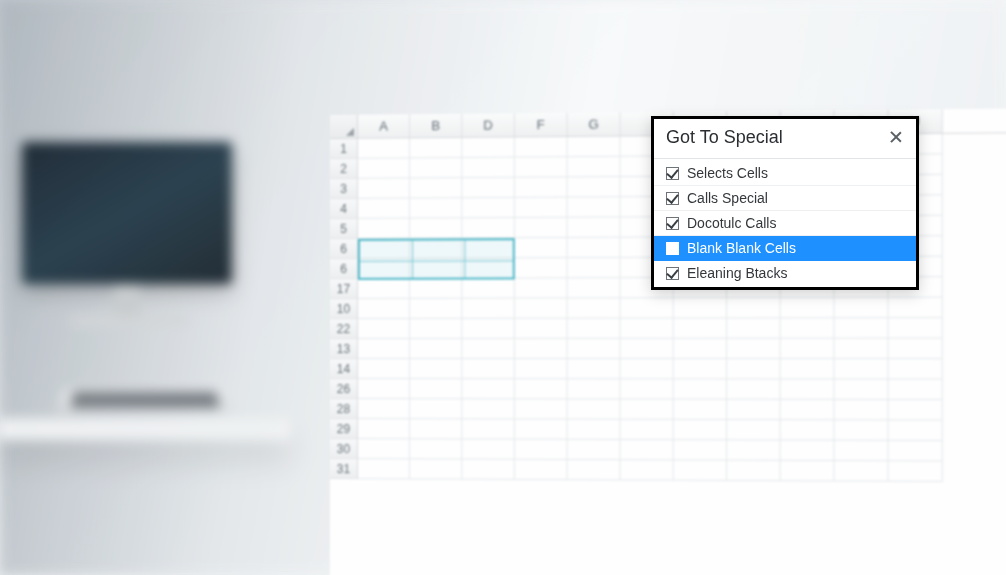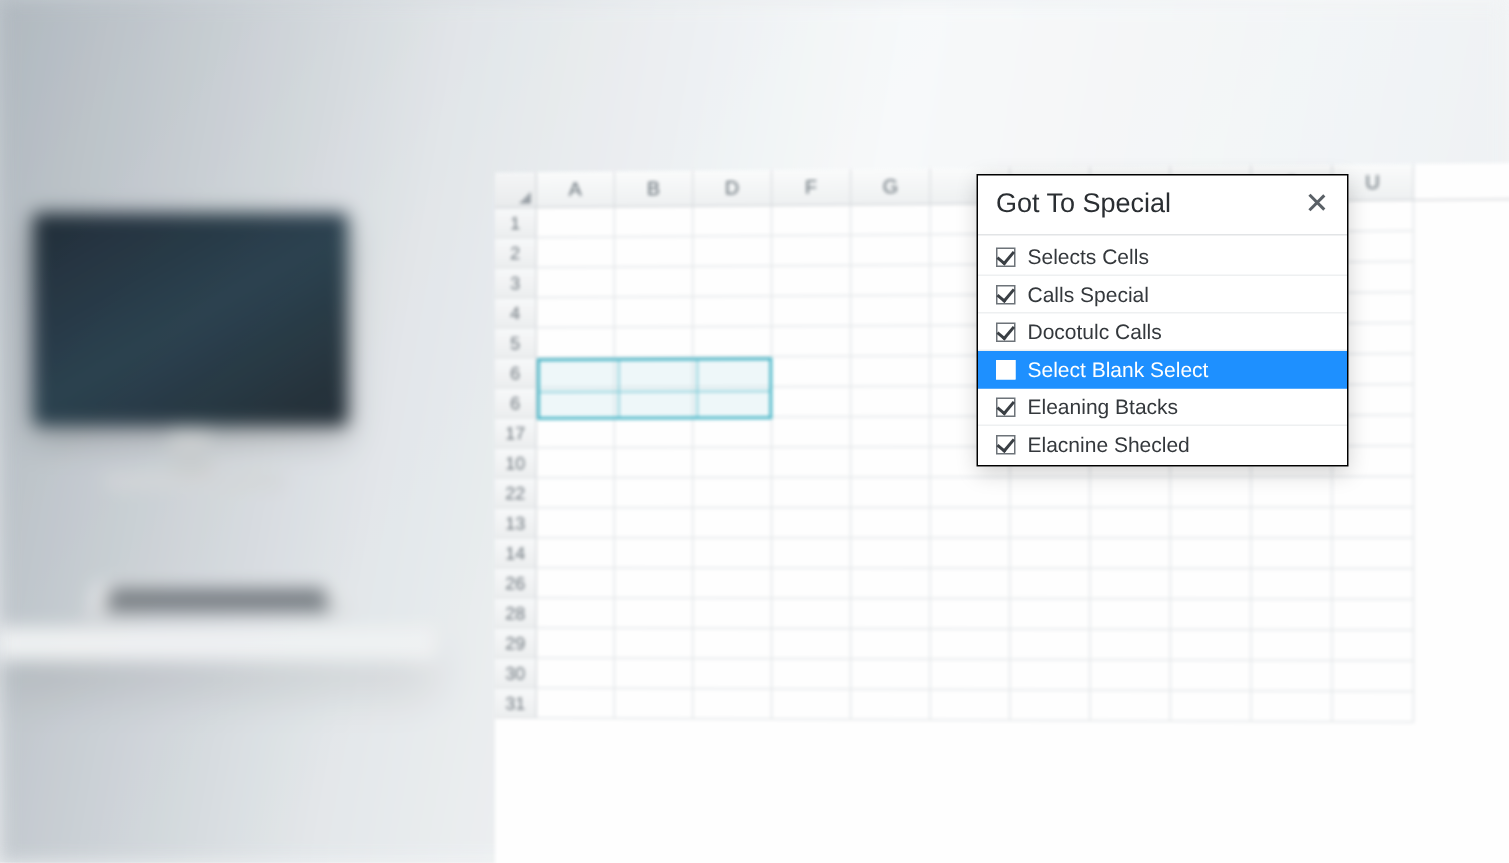--- a/index.html
+++ b/index.html
@@ -60,22 +60,22 @@
 .cell { width:52px; border-right:1px solid #e4e7e9; border-bottom:1px solid #e4e7e9; }
 
 .sel { position:absolute; left:28px; top:124px; width:156px; height:41px;
   border:2px solid #4fb8c9; background: rgba(120,200,215,.12);
 }
 .sel .mid-v { position:absolute; left:52px; top:0; bottom:0; width:1px; background:#7ac8d4; }
 .sel .mid-v2 { left:104px; }
 .sel .mid-h { position:absolute; top:20px; left:0; right:0; height:1px; background:#7ac8d4; }
 
 
-.dialog { position:absolute; left:651px; top:116px; width:248px;
-  background:#fff; border:1px solid #000000; box-shadow: 0 4px 14px rgba(0,0,0,.18);
+.dialog { position:absolute; left:651px; top:116px; width:268px;
+  background:#fff; border:3px solid #000000; box-shadow: 0 4px 14px rgba(0,0,0,.18);
   font-size:14px;
 }
 .dlg-head { display:flex; align-items:center; justify-content:space-between;
   padding:8px 12px 10px; border-bottom:1px solid #e2e4e6;
 }
 .dlg-title { font-size:18px; color:#2a2e32; }
 .dlg-close { width:16px; height:16px; position:relative; cursor:pointer; }
 .dlg-close::before,.dlg-close::after { content:""; position:absolute; left:7px; top:0;
   width:1.5px; height:14px; background:#5a6066;
 }
@@ -386,24 +386,20 @@
       <div class="opt">
         <span class="chk checked"></span>
         <span>Calls Special</span>
       </div>
       <div class="opt">
         <span class="chk checked"></span>
         <span>Docotulc Calls</span>
       </div>
       <div class="opt selected">
         <span class="chk checked"></span>
-        <span>Select Blank Select</span>
+        <span>Blank Blank Cells</span>
       </div>
       <div class="opt">
         <span class="chk checked"></span>
         <span>Eleaning Btacks</span>
       </div>
-      <div class="opt">
-        <span class="chk checked"></span>
-        <span>Elacnine Shecled</span>
-      </div>
     </div>
 </div>
 
 </body></html>

